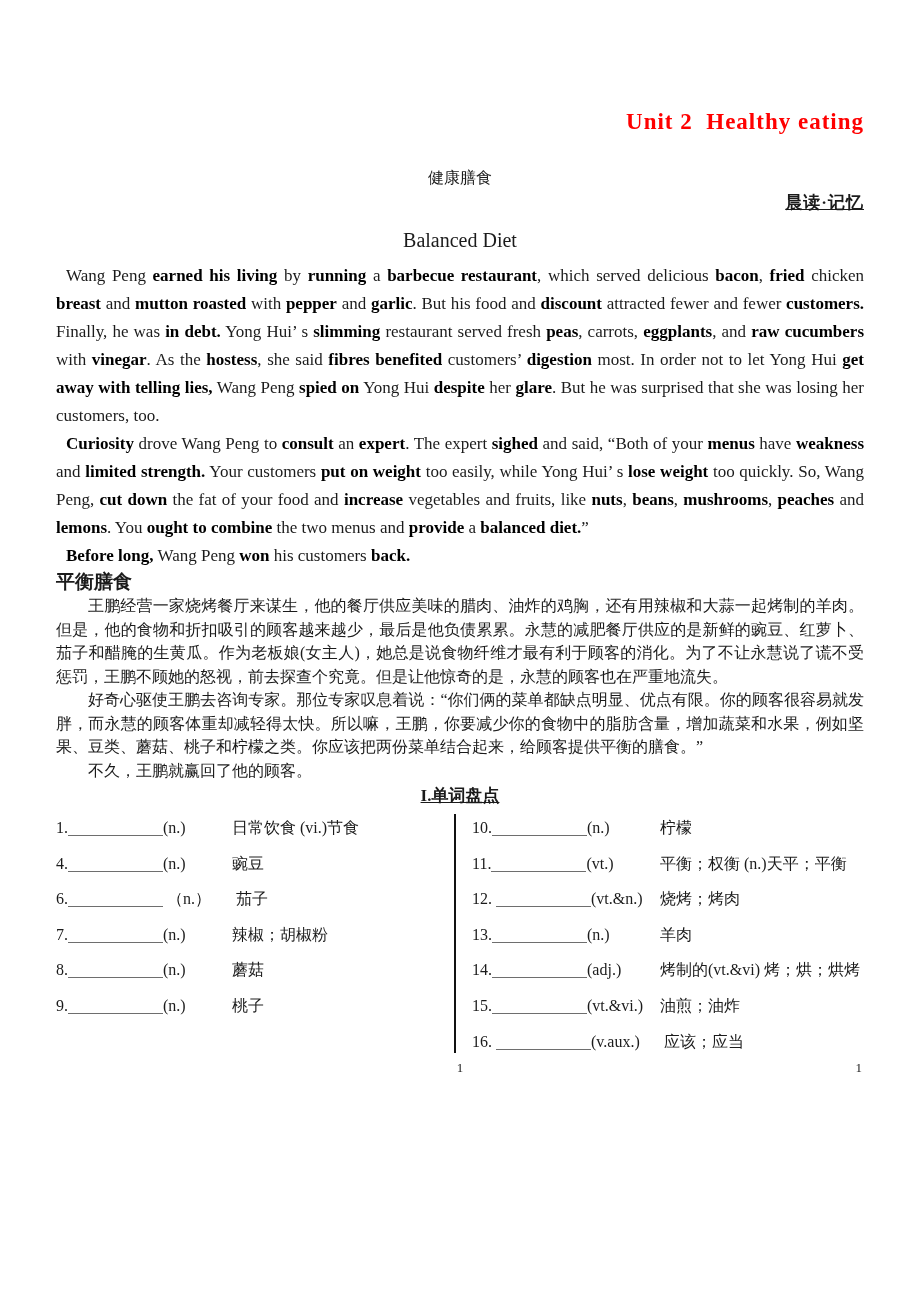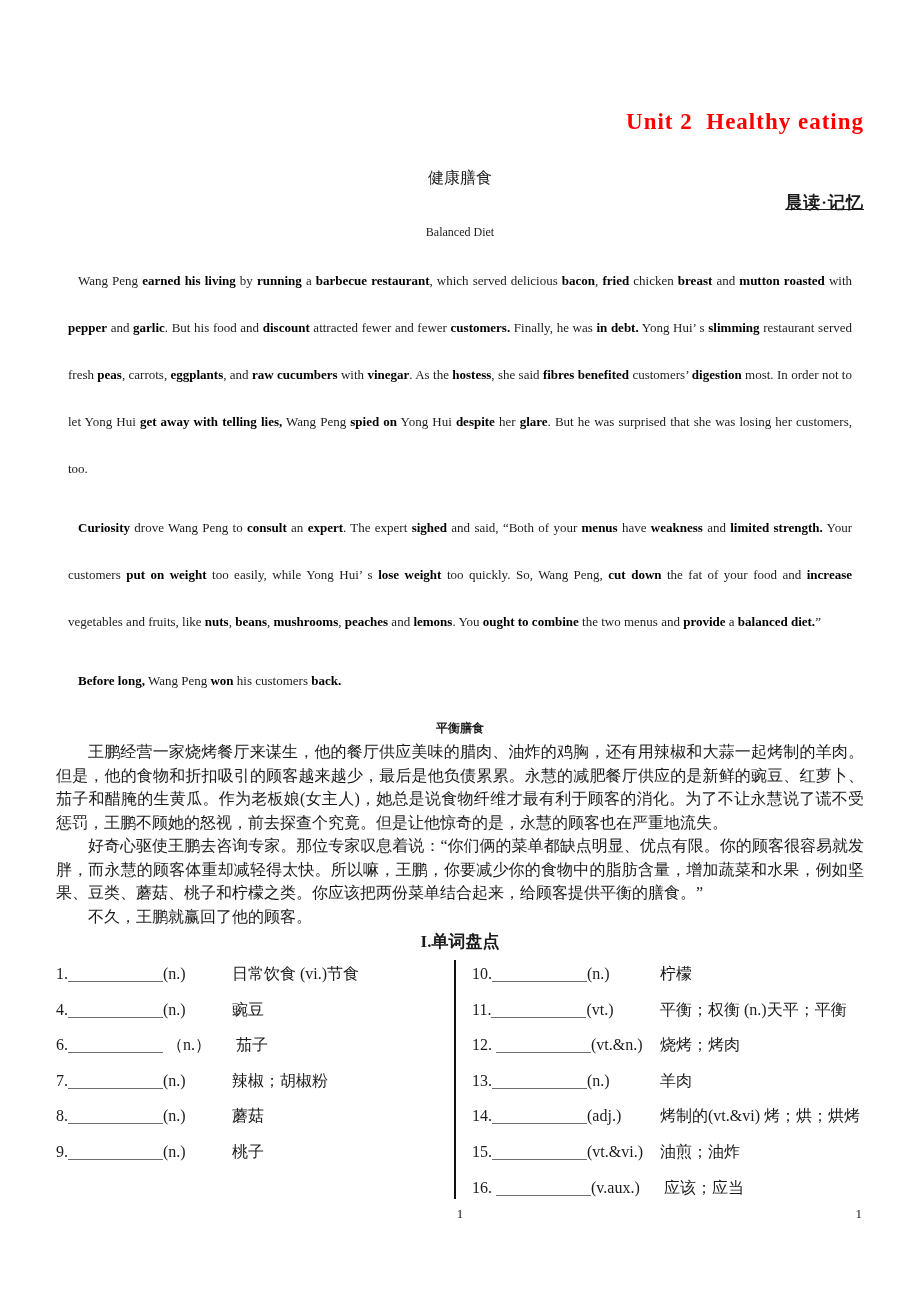--- a/index.html
+++ b/index.html
@@ -10,30 +10,30 @@
   }
   .page { padding:106px 56px 0 56px; box-sizing:border-box; }
 
   .title {
     margin:0; text-align:right; white-space:pre;
     color:#ff0000; font-weight:bold; font-size:23px; line-height:32px;
     letter-spacing:1px;
   }
   .h-cn   { text-align:center; font-size:16px; line-height:22px; margin-top:29px; }
   .morning{ text-align:right; font-size:17px; font-weight:bold; text-decoration:underline; line-height:24px; margin-top:2px; letter-spacing:1px; }
-  .bdiet  { text-align:center; font-size:12px; line-height:26px; margin-top:4px;font-family:Liberation Serif, serif; }
+  .bdiet  { text-align:center; font-size:20px; line-height:26px; margin-top:12px;font-family:Liberation Serif, serif; }
 
   .eng { margin-top:9px; }
-  .eng p { margin:12px; font-size:13px; line-height:47px; text-align:justify; text-indent:10px; }
+  .eng p { margin:0; font-size:17px; line-height:28px; text-align:justify; text-indent:10px; }
   .b { font-weight:bold; color:#000; }
 
-  .cn-head   { text-align:center; font-weight:bold; font-size:12px; line-height:24px; }
+  .cn-head   { font-weight:bold; font-size:19px; line-height:24px; }
   .cn p      { margin:0; font-size:16px; line-height:23.5px; text-align:justify; text-indent:2em; }
 
-  .word-head { text-align:center; font-weight:bold; font-size:17px; line-height:26px; margin-top:1px; }
+  .word-head { text-align:center; font-weight:bold; font-size:17px; line-height:26px; margin-top:1px;text-decoration:underline; }
 
   .wordlist { display:flex; margin-top:1px; }
   .col-left  { width:398px; }
   .divider   { width:2px; background:#111; margin:4px 0 6px 0; }
   .col-right { flex:1; padding-left:16px; }
 
   .row  { font-size:16px; line-height:35.6px; white-space:pre-wrap; }
   .term { display:inline-block; white-space:pre; }
   .col-left  .term { min-width:168px; }
   .col-right .term { min-width:180px; }

